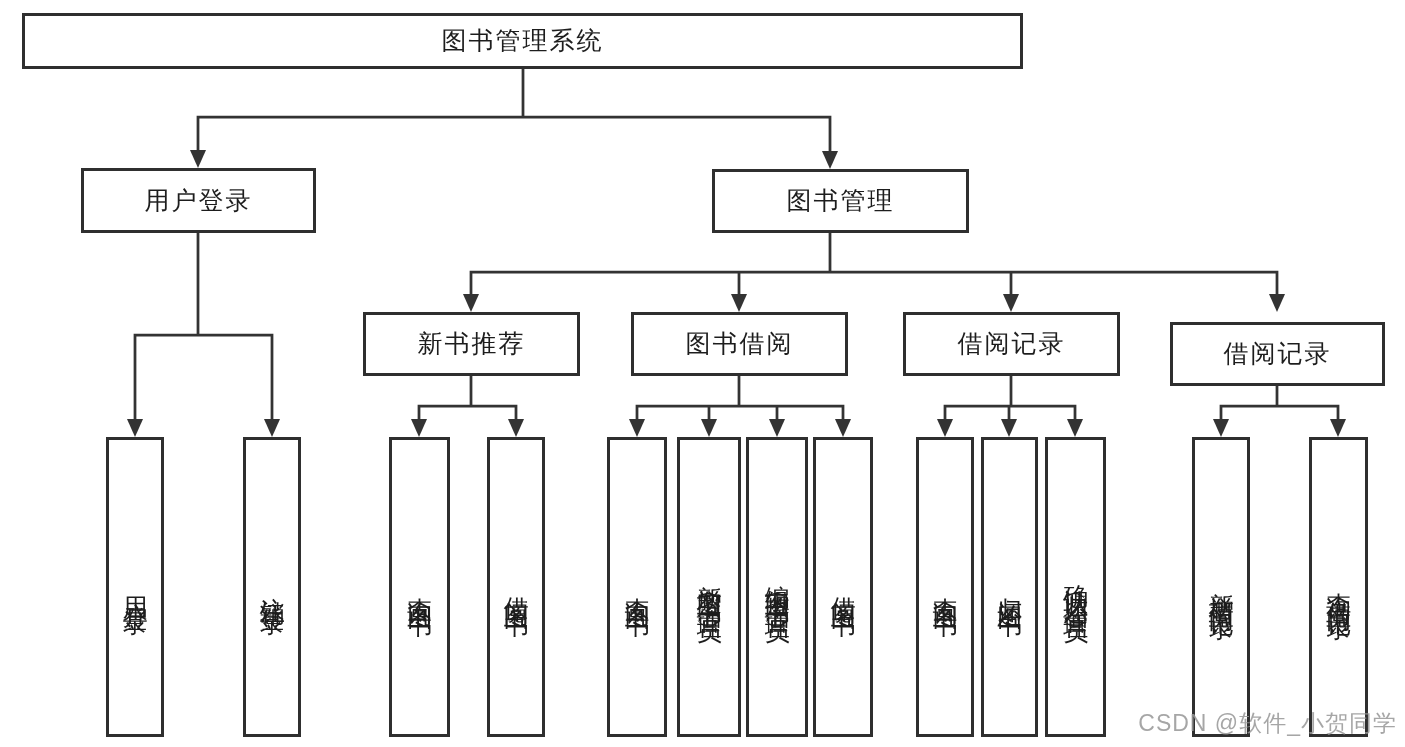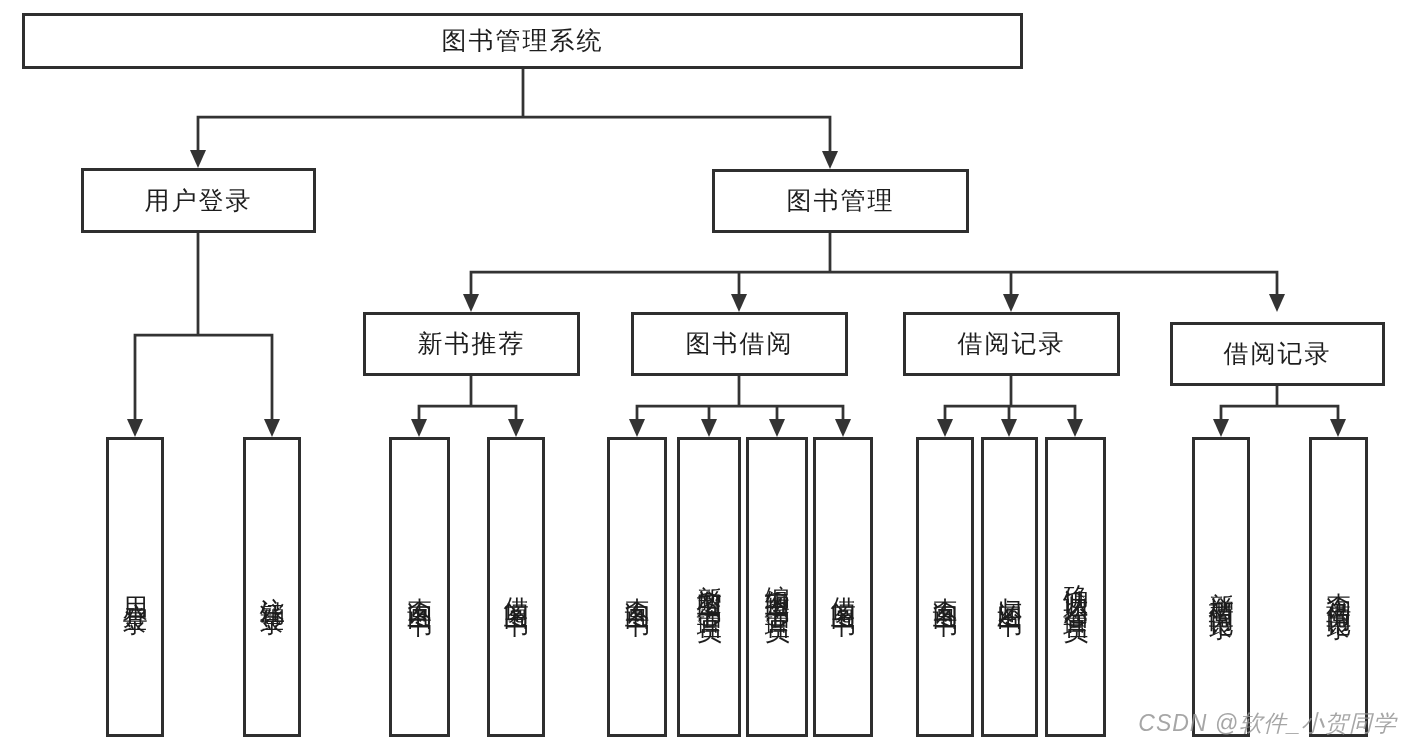--- a/index.html
+++ b/index.html
@@ -43,21 +43,20 @@
   }
   #watermark {
     position: absolute;
     right: 8px;
     bottom: 8px;
     font-size: 23px;
     letter-spacing: 1px;
     color: rgba(150, 150, 150, 0.85);
     z-index: 5;
     white-space: nowrap;
-    font-style: italic;
   }
 </style>
 </head>
 <body>
 
 <div id="stage">
 
   <svg id="wires" viewBox="0 0 1405 747" xmlns="http://www.w3.org/2000/svg">
     <g stroke="#333333" stroke-width="2.75" fill="none" stroke-linecap="square">
 

